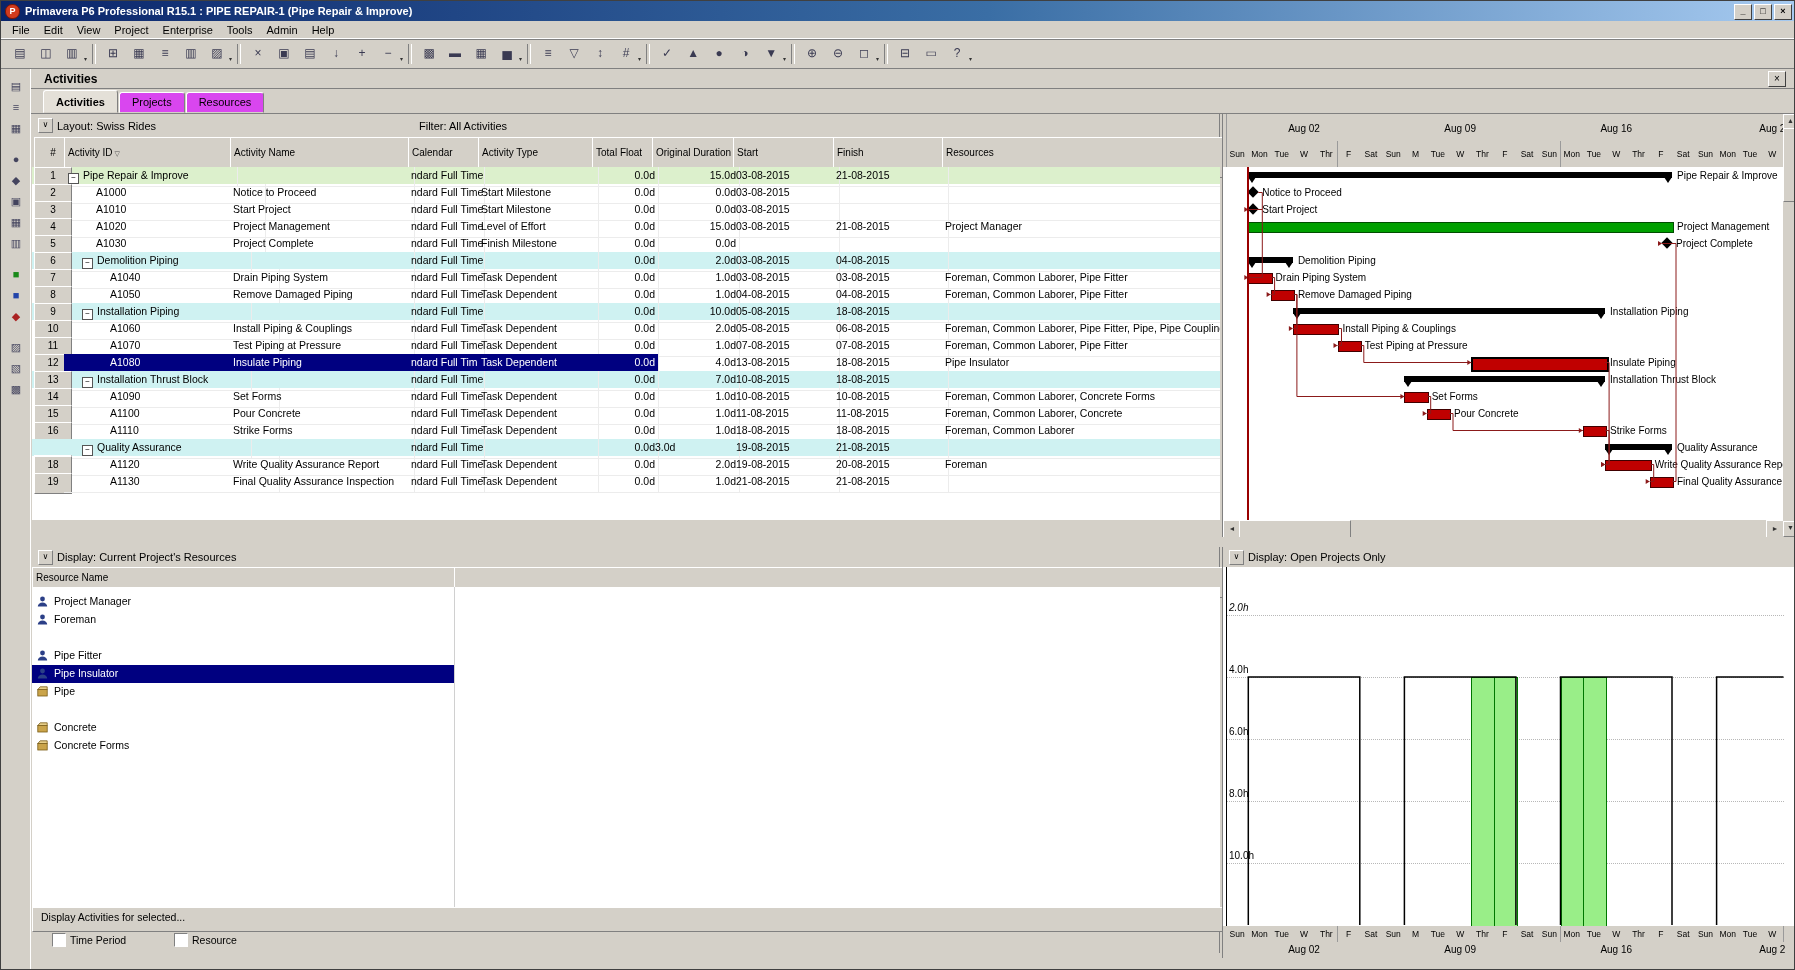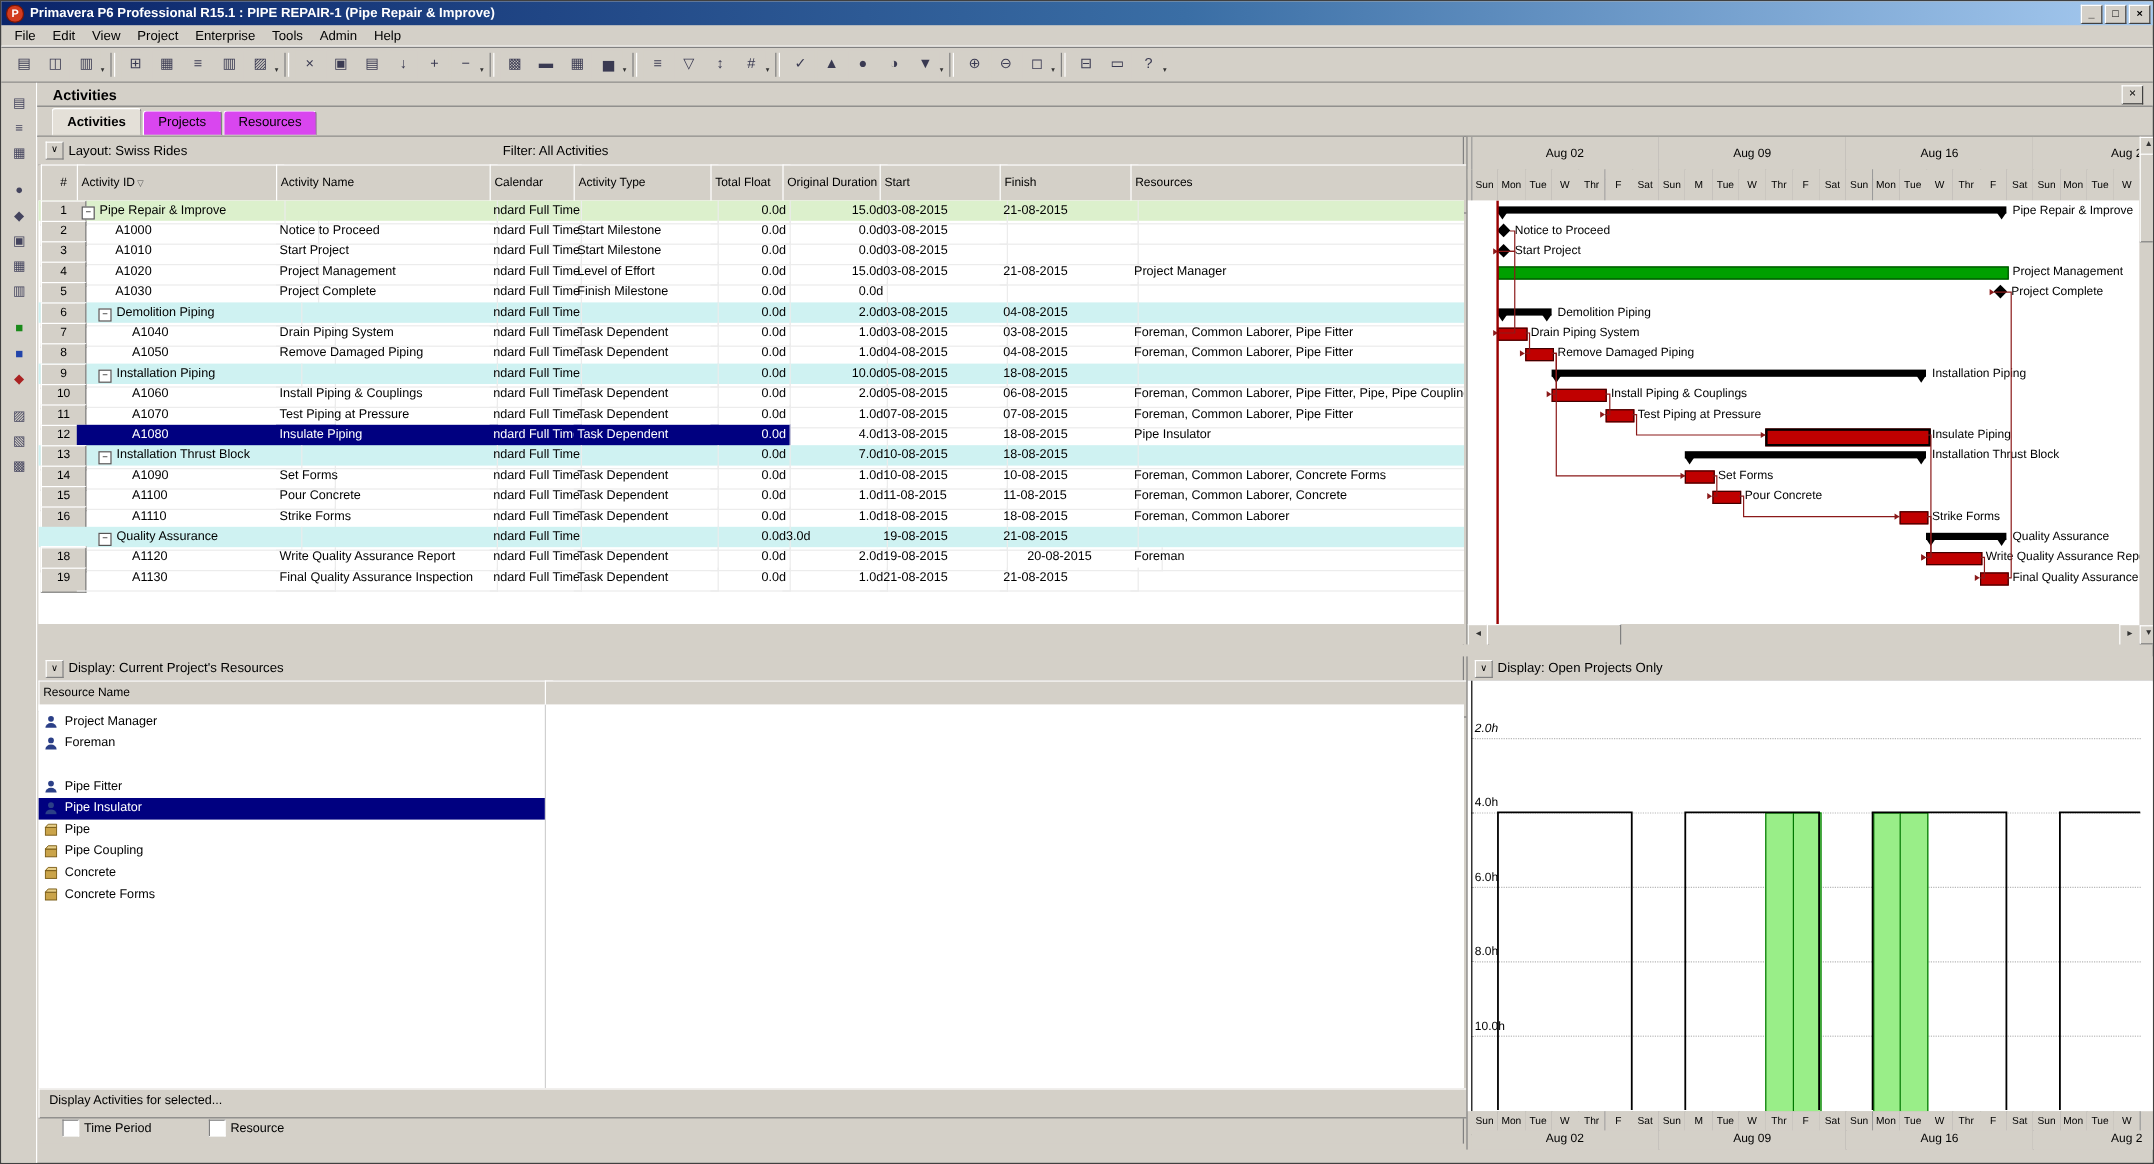--- a/index.html
+++ b/index.html
@@ -421,21 +421,21 @@
         </div>
         <div class="trow" style="position: absolute; left: 0px; top: 289px; width: 1188px; height: 17px;">
           <div class="tc numc" style="position: absolute; left: 2px; top: 0px; width: 30px; height: 17px;">18</div>
           <div class="tc" style="position: absolute; left: 32px; top: 0px; width: 166px; height: 17px; padding-left: 46px;">A1120</div>
           <div class="tc" style="position: absolute; left: 198px; top: 0px; width: 178px; height: 17px;">Write Quality Assurance Report</div>
           <div class="tc" style="position: absolute; left: 376px; top: 0px; width: 70px; height: 17px;">ndard Full Time</div>
           <div class="tc" style="position: absolute; left: 446px; top: 0px; width: 114px; height: 17px;">Task Dependent</div>
           <div class="tc" style="position: absolute; left: 560px; top: 0px; width: 60px; height: 17px; text-align: right;">0.0d</div>
           <div class="tc" style="position: absolute; left: 620px; top: 0px; width: 81px; height: 17px; text-align: right;">2.0d</div>
           <div class="tc" style="position: absolute; left: 701px; top: 0px; width: 100px; height: 17px;">19-08-2015</div>
-          <div class="tc" style="position: absolute; left: 801px; top: 0px; width: 109px; height: 17px; margin-left: 20px;">20-08-2015</div>
+          <div class="tc" style="position: absolute; left: 801px; top: 0px; width: 109px; height: 17px;">20-08-2015</div>
           <div class="tc" style="position: absolute; left: 910px; top: 0px; width: 278px; height: 17px;">Foreman</div>
         </div>
         <div class="trow" style="position: absolute; left: 0px; top: 306px; width: 1188px; height: 17px;">
           <div class="tc numc" style="position: absolute; left: 2px; top: 0px; width: 30px; height: 17px;">19</div>
           <div class="tc" style="position: absolute; left: 32px; top: 0px; width: 166px; height: 17px; padding-left: 46px;">A1130</div>
           <div class="tc" style="position: absolute; left: 198px; top: 0px; width: 178px; height: 17px;">Final Quality Assurance Inspection</div>
           <div class="tc" style="position: absolute; left: 376px; top: 0px; width: 70px; height: 17px;">ndard Full Time</div>
           <div class="tc" style="position: absolute; left: 446px; top: 0px; width: 114px; height: 17px;">Task Dependent</div>
           <div class="tc" style="position: absolute; left: 560px; top: 0px; width: 60px; height: 17px; text-align: right;">0.0d</div>
           <div class="tc" style="position: absolute; left: 620px; top: 0px; width: 81px; height: 17px; text-align: right;">1.0d</div>
@@ -627,29 +627,20 @@
         </div>
         <div class="resrow" style="position: absolute; left: 0px; top: 96px; width: 1188px; height: 18px;">
           <div style="position: absolute; left: 5px; top: 3px; width: 11px; height: 11px;">
             <svg width="11" height="11" viewBox="0 0 11 11">
               <rect x="0.8" y="3.5" width="9.4" height="6.5" fill="#caa44a" stroke="#7a5c16" stroke-width="0.8"></rect>
               <path d="M0.8,3.5 L3.2,0.8 L10.2,0.8 L10.2,3.5 Z" fill="#e7cf8a" stroke="#7a5c16" stroke-width="0.8"></path>
             </svg>
           </div>
           <div style="position: absolute; left: 22px; top: 2px;">Pipe</div>
         </div>
-        <div class="resrow" style="position: absolute; left: 0px; top: 114px; width: 1188px; height: 18px;">
-          <div style="position: absolute; left: 5px; top: 3px; width: 11px; height: 11px;">
-            <svg width="11" height="11" viewBox="0 0 11 11">
-              <rect x="0.8" y="3.5" width="9.4" height="6.5" fill="#caa44a" stroke="#7a5c16" stroke-width="0.8"></rect>
-              <path d="M0.8,3.5 L3.2,0.8 L10.2,0.8 L10.2,3.5 Z" fill="#e7cf8a" stroke="#7a5c16" stroke-width="0.8"></path>
-            </svg>
-          </div>
-          <div style="position: absolute; left: 22px; top: 2px;">Pipe Coupling</div>
-        </div>
         <div class="resrow" style="position: absolute; left: 0px; top: 132px; width: 1188px; height: 18px;">
           <div style="position: absolute; left: 5px; top: 3px; width: 11px; height: 11px;">
             <svg width="11" height="11" viewBox="0 0 11 11">
               <rect x="0.8" y="3.5" width="9.4" height="6.5" fill="#caa44a" stroke="#7a5c16" stroke-width="0.8"></rect>
               <path d="M0.8,3.5 L3.2,0.8 L10.2,0.8 L10.2,3.5 Z" fill="#e7cf8a" stroke="#7a5c16" stroke-width="0.8"></path>
             </svg>
           </div>
           <div style="position: absolute; left: 22px; top: 2px;">Concrete</div>
         </div>
         <div class="resrow" style="position: absolute; left: 0px; top: 150px; width: 1188px; height: 18px;">

